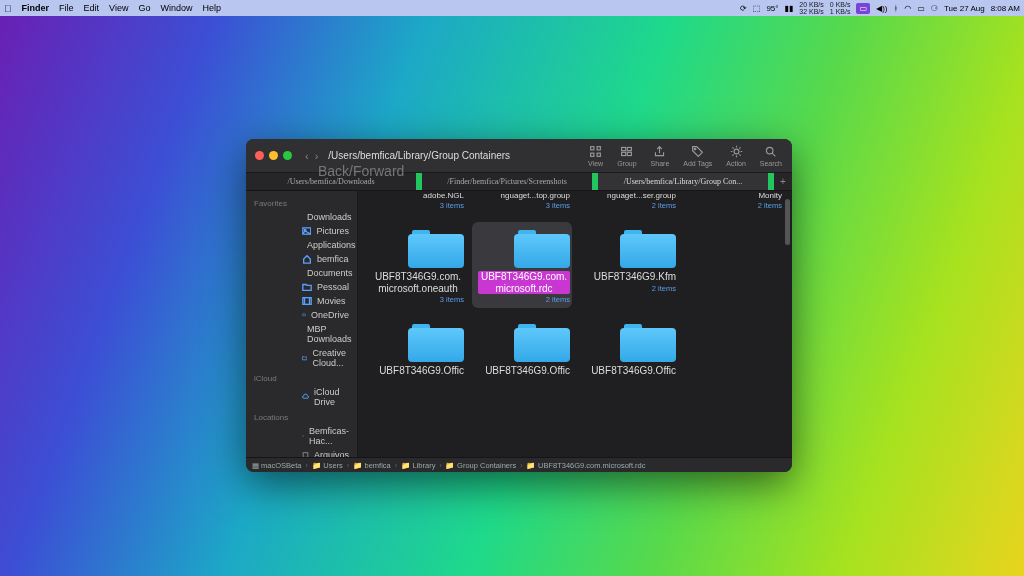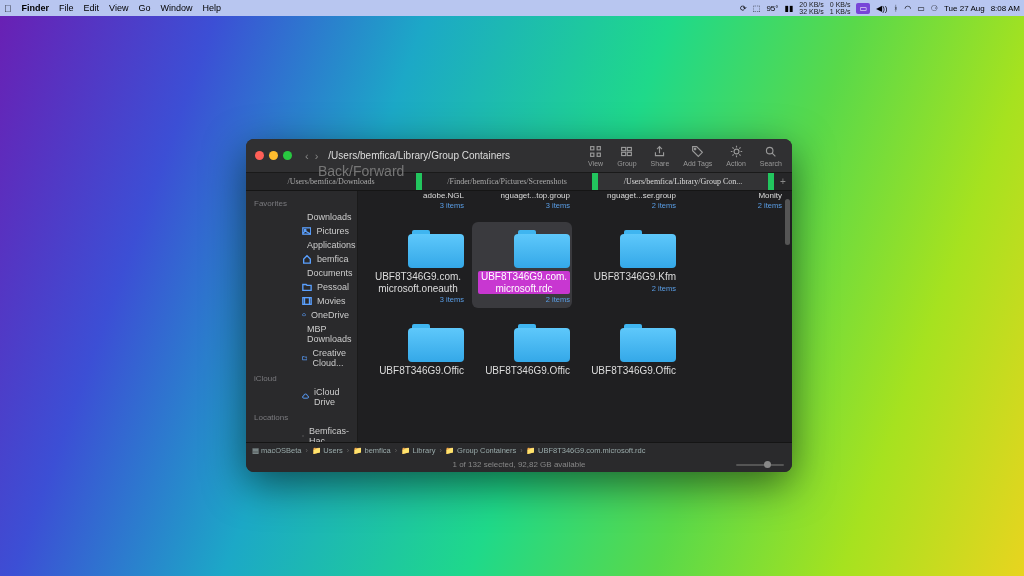--- a/index.html
+++ b/index.html
@@ -341,22 +341,14 @@
       <span class="seg">📁 <span>Users</span></span>
         <span class="chev">›</span>
       <span class="seg">📁 <span>bemfica</span></span>
         <span class="chev">›</span>
       <span class="seg">📁 <span>Library</span></span>
         <span class="chev">›</span>
       <span class="seg">📁 <span>Group Containers</span></span>
         <span class="chev">›</span>
       <span class="seg">📁 <span>UBF8T346G9.com.microsoft.rdc</span></span>
     </div>
-    <div class="status">
-      <span>1 of 132 selected, 92,82 GB available</span>
-      <div class="zoom">
-          <div class="track">
-            <div class="knob"></div>
-          </div>
-        </div>
-    </div>
   </div>
 </div>
 
 </body></html>

